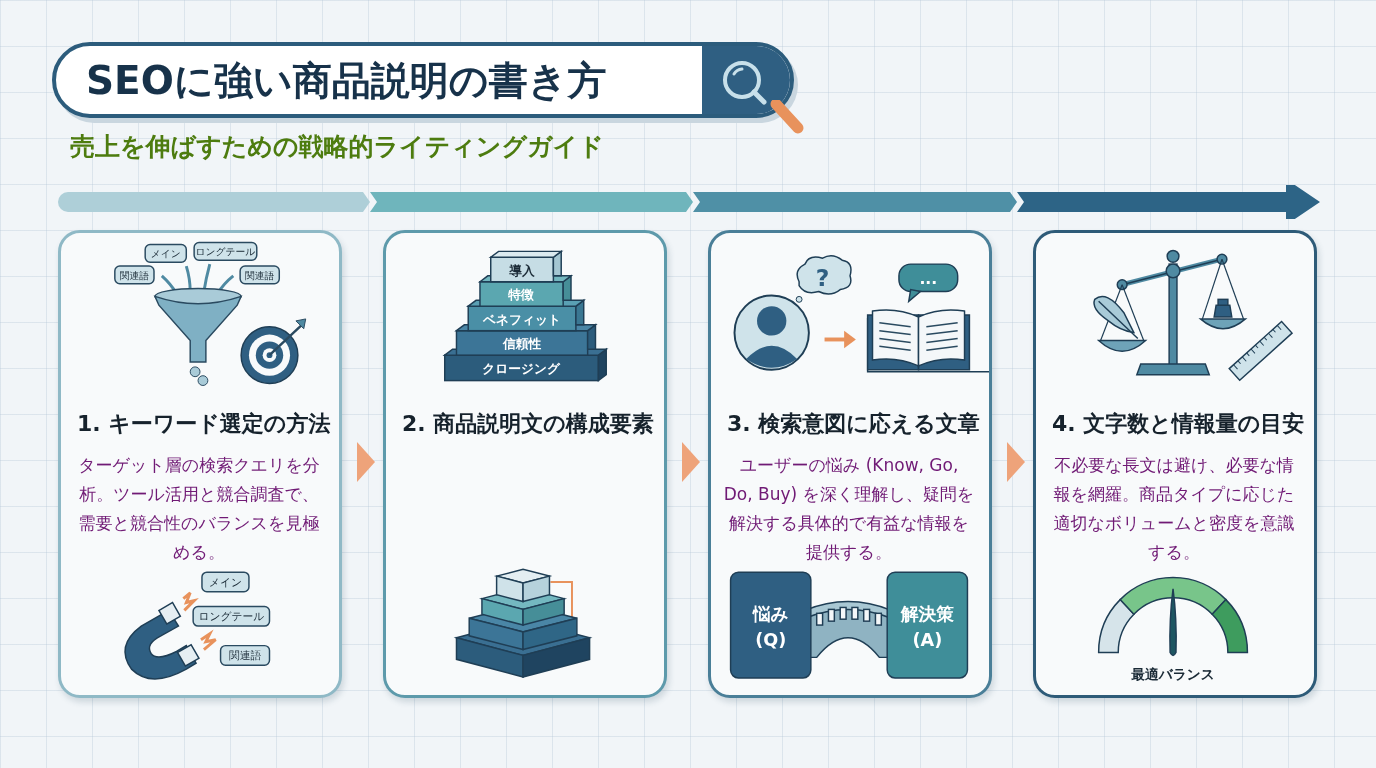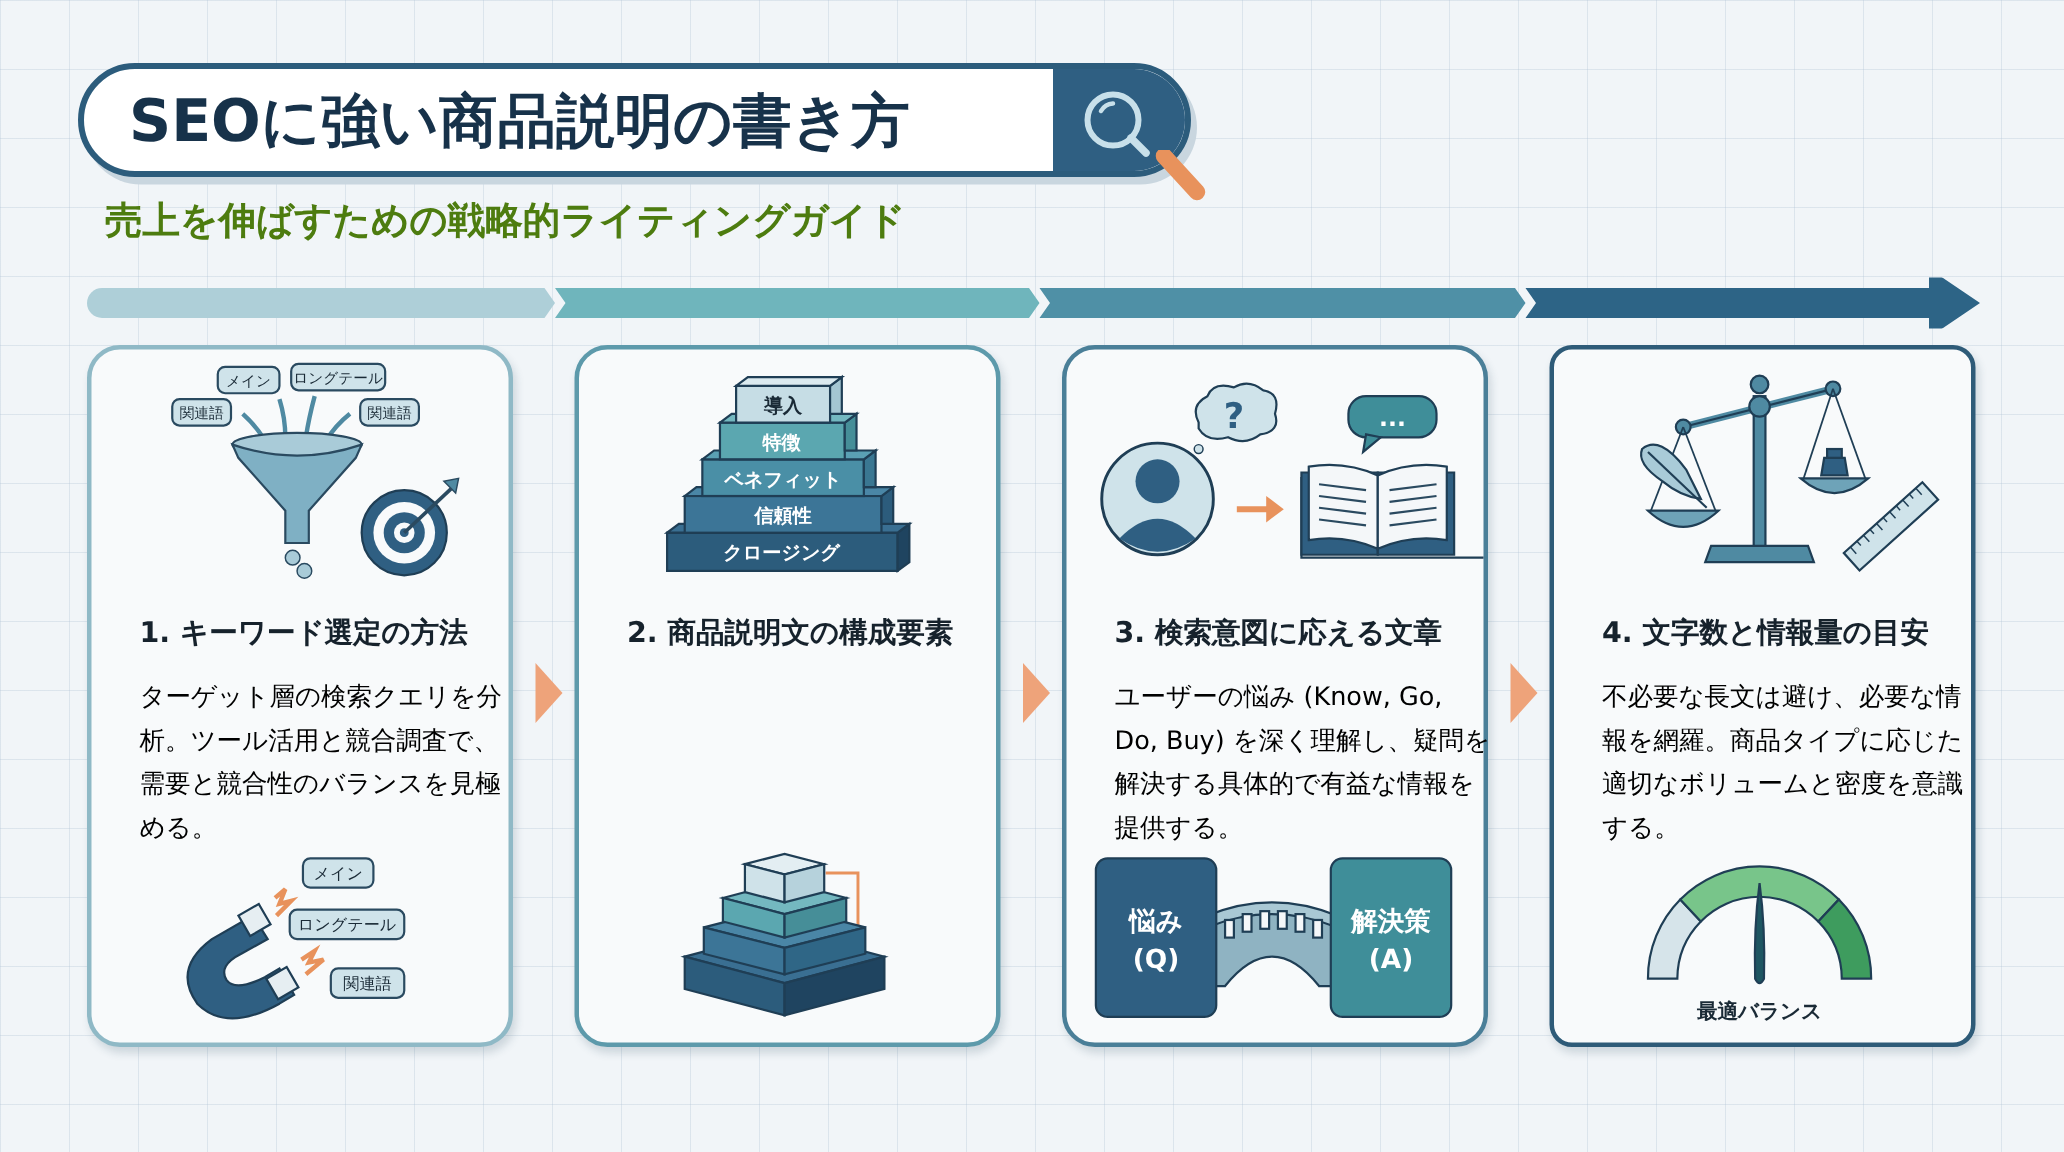--- a/index.html
+++ b/index.html
@@ -40,26 +40,26 @@
   
   .progress { position: absolute; left: 58px; top: 185px; width: 1262px; height: 34px; }
   
   .card {
     position: absolute; top: 230px; width: 284px; height: 468px;
     background: #f8fafb; border-radius: 22px; border: 3px solid;
     box-shadow: 2px 4px 6px rgba(40,70,95,0.18);
   }
   .card .illus { position: absolute; left: 0; top: 0; width: 100%; height: 165px; }
   .card h2 {
-    position: absolute; left: 32px; top: 176px; font-size: 19px; font-weight: bold;
+    position: absolute; left: 16px; top: 176px; font-size: 22px; font-weight: bold;
     color: #16222c; white-space: nowrap;
   }
   .card p {
-    position: absolute; left: 32px; top: 218px; width: 252px; font-size: 17px;
-    line-height: 29px; color: #000000;
+    position: absolute; left: 12px; top: 218px; width: 252px; font-size: 17px;
+    line-height: 29px; color: #701a75; text-align: center;
   }
   .card .bottom { position: absolute; left: 0; top: 325px; width: 100%; height: 140px; }
   .chev { position: absolute; top: 440px; }
   svg text { font-family: "DejaVu Sans", "Liberation Sans", sans-serif; }
 </style>
 </head>
 <body>
 
 <div class="title-box">
   <div class="title-text">SEOに強い商品説明の書き方</div>
@@ -257,21 +257,21 @@
       <text x="221" y="62" font-size="18" font-weight="bold" text-anchor="middle" fill="#ffffff">解決策</text>
       <text x="221" y="88" font-size="18" font-weight="bold" text-anchor="middle" fill="#ffffff">(A)</text>
     </g>
   </svg>
 </div>
 
 <svg class="chev" style="left:1005px;" width="22" height="44" viewBox="0 0 22 44">
   <path d="M2 2 L20 22 L2 42 Z" fill="#eea37a"></path>
 </svg>
 
-<div class="card" style="left:1033px; border-color:#2e5b78;border-radius:15px;">
+<div class="card" style="left:1033px; border-color:#2e5b78;">
   <svg class="illus" viewBox="0 0 284 165">
     <g stroke="#1f3e55" stroke-width="1.5">
       <line x1="88" y1="51" x2="190" y2="25" stroke-width="5" stroke="#4f8aa2"></line>
       <line x1="88" y1="51" x2="190" y2="25" fill="none"></line>
       <rect x="136" y="30" width="8" height="108" fill="#4f8aa2"></rect>
       <circle cx="140" cy="22" r="6" fill="#4f8aa2"></circle>
       <circle cx="140" cy="37" r="7" fill="#4f8aa2"></circle>
       <circle cx="88" cy="51" r="5" fill="#4f8aa2"></circle>
       <circle cx="190" cy="25" r="5" fill="#4f8aa2"></circle>
       <path d="M107 132 L173 132 L177 143 L103 143 Z" fill="#4f8aa2"></path>

